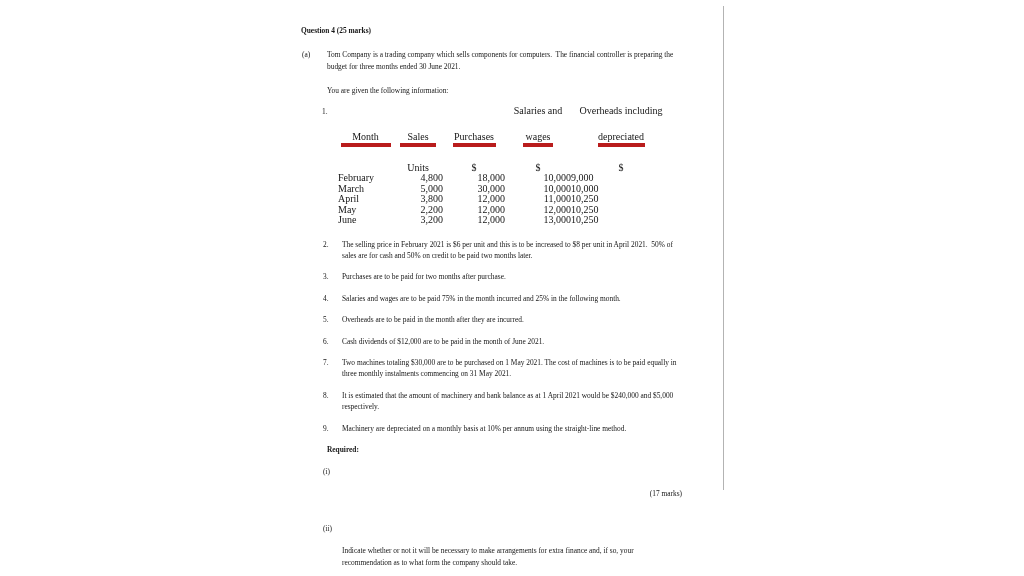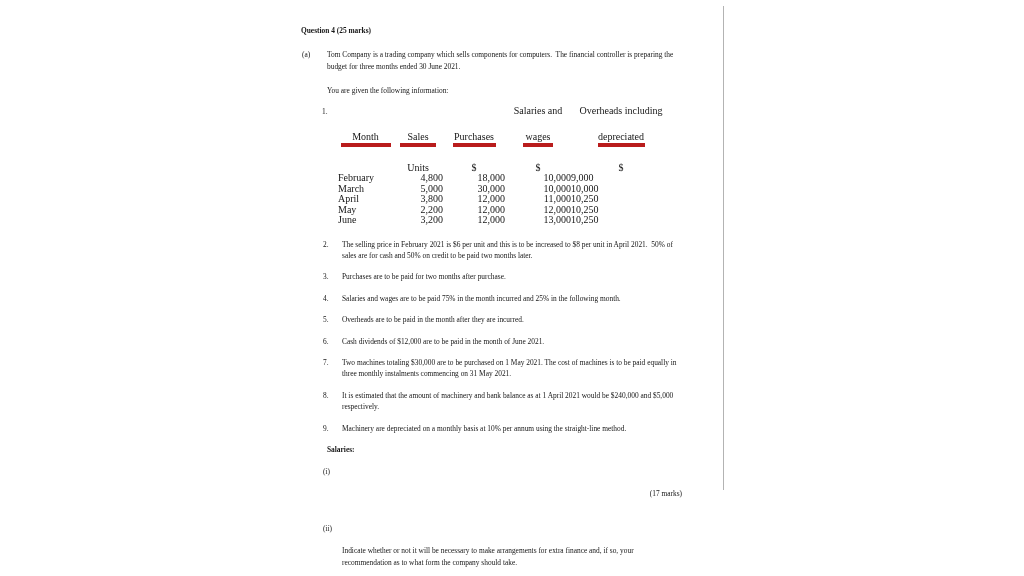--- a/index.html
+++ b/index.html
@@ -182,21 +182,21 @@
   </div>
   <div class="item-row">
     <div class="item-num">8.</div>
     <div class="para">It is estimated that the amount of machinery and bank balance as at 1 April 2021 would be $240,000 and $5,000 respectively.</div>
   </div>
   <div class="item-row">
     <div class="item-num">9.</div>
     <div class="para">Machinery are depreciated on a monthly basis at 10% per annum using the straight-line method.</div>
   </div>
 
-  <div class="required-label">Salaries:</div>
+  <div class="required-label">Required:</div>
 
   <div class="req-row">
     <div class="req-num">(i)</div>
     <div class="para">
       <div class="marks">(17 marks)</div>
     </div>
   </div>
 
   <div class="req-row">
     <div class="req-num">(ii)</div>

